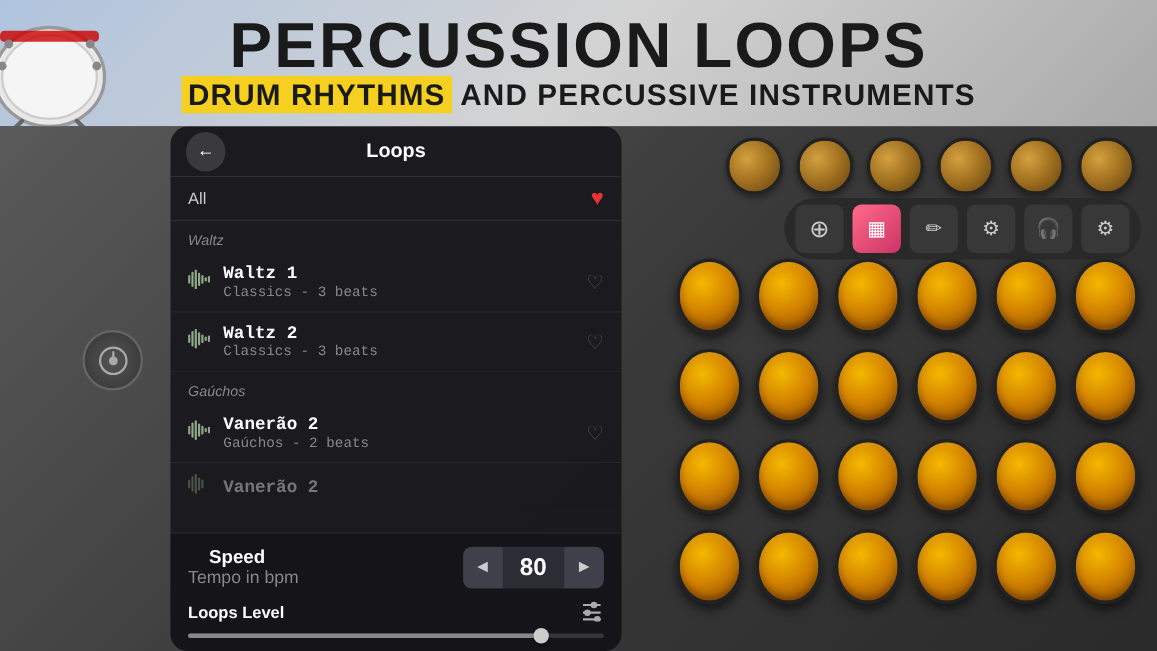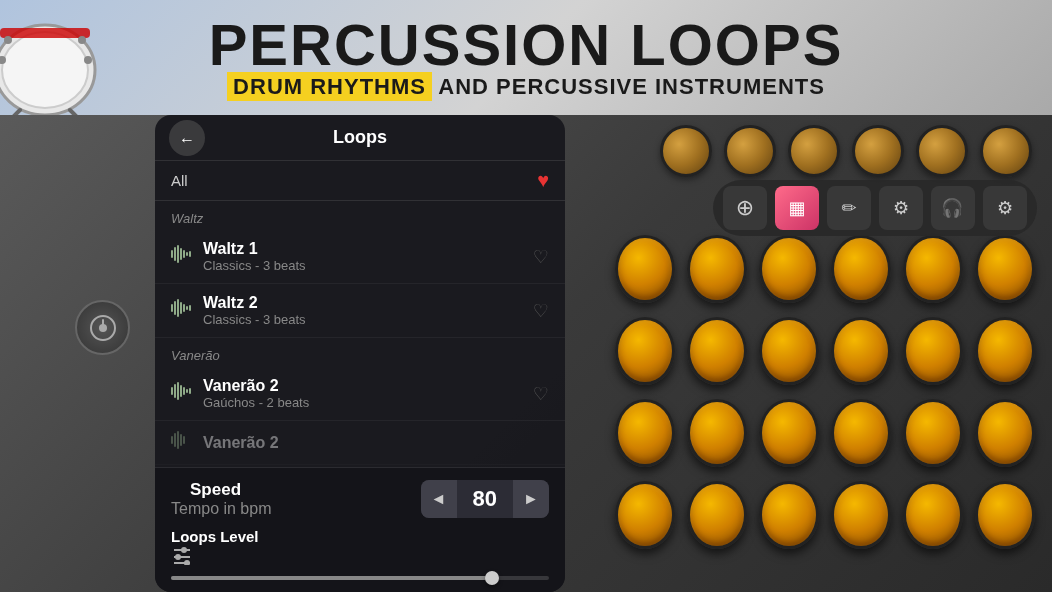--- a/index.html
+++ b/index.html
@@ -27,21 +27,21 @@
     .banner-title {
       font-size: 58px;
       font-weight: 900;
       color: #1a1a1a;
       letter-spacing: 2px;
       line-height: 1;
       text-transform: uppercase;
     }
 
     .banner-subtitle {
-      font-size: 22px;
+      font-size: 27px;
       font-weight: 700;
       color: #1a1a1a;
       letter-spacing: 1px;
     }
 
     .banner-subtitle .highlight {
       background: #f5d020;
       padding: 2px 6px;
     }
 
@@ -227,20 +227,21 @@
     .waveform-icon {
       font-size: 18px;
       color: #8fa;
       margin-right: 12px;
       width: 20px;
       text-align: center;
     }
 
     .loop-info {
       flex: 1;
+      font-family: Liberation Mono, monospace;
     }
 
     .loop-name {
       font-size: 16px;
       font-weight: 600;
       color: #fff;
     }
 
     .loop-meta {
       font-size: 13px;
@@ -306,22 +307,21 @@
       font-size: 22px;
       font-weight: 700;
       color: #fff;
       padding: 4px 16px;
       min-width: 55px;
       text-align: center;
     }
 
     .level-row {
       display: flex;
-      align-items: flex-start;
-      flex-direction: column;
+      align-items: center;
     }
 
     .level-label {
       font-size: 15px;
       font-weight: 600;
       color: #fff;
       flex: 1;
     }
 
     .level-icon {
@@ -534,21 +534,21 @@
             <rect x="18" y="6" width="2" height="6" rx="1" fill="#8faa88"></rect>
           </svg>
         </span>
         <div class="loop-info">
           <div class="loop-name">Waltz 2</div>
           <div class="loop-meta">Classics - 3 beats</div>
         </div>
         <span class="loop-heart">♡</span>
       </div>
 
-      <div class="section-label">Vanerão</div>
+      <div class="section-label">Gaúchos</div>
 
       <div class="loop-item">
         <span class="waveform-icon">
           <svg width="20" height="18" viewBox="0 0 20 18">
             <rect x="0" y="5" width="2" height="8" rx="1" fill="#8faa88"></rect>
             <rect x="3" y="2" width="2" height="14" rx="1" fill="#8faa88"></rect>
             <rect x="6" y="0" width="2" height="18" rx="1" fill="#8faa88"></rect>
             <rect x="9" y="3" width="2" height="12" rx="1" fill="#8faa88"></rect>
             <rect x="12" y="5" width="2" height="8" rx="1" fill="#8faa88"></rect>
             <rect x="15" y="7" width="2" height="4" rx="1" fill="#8faa88"></rect>

